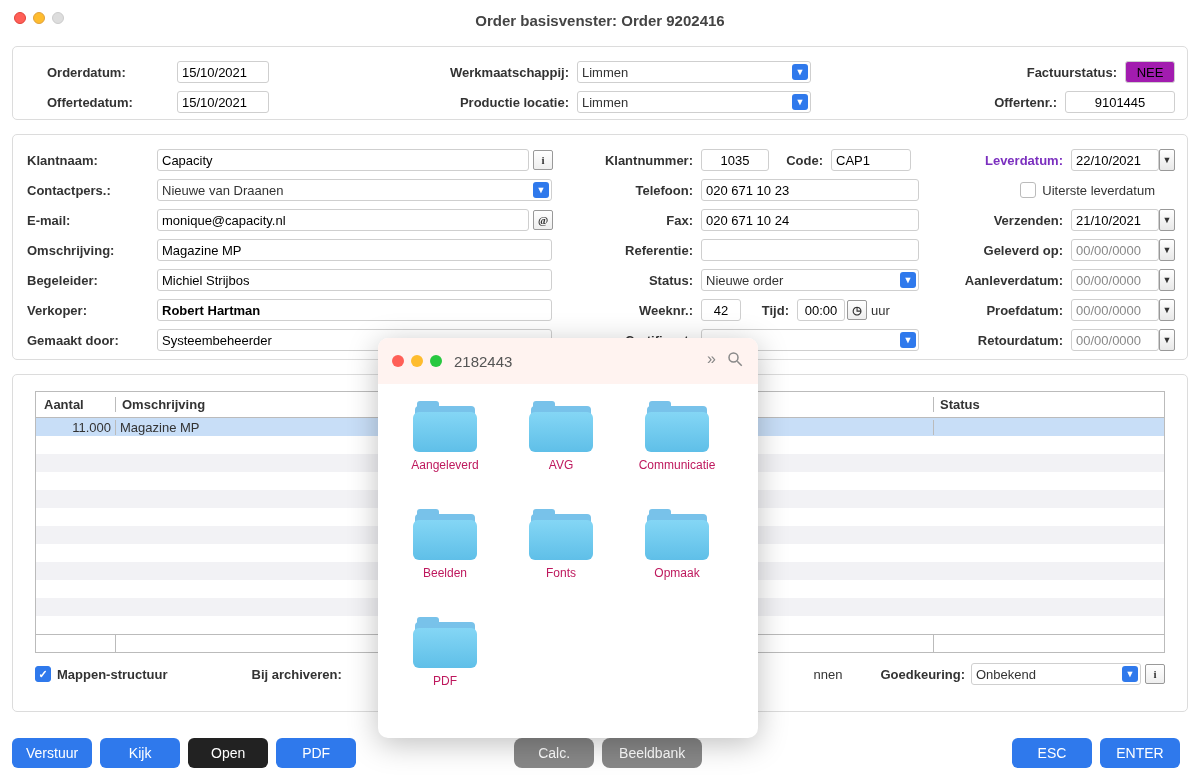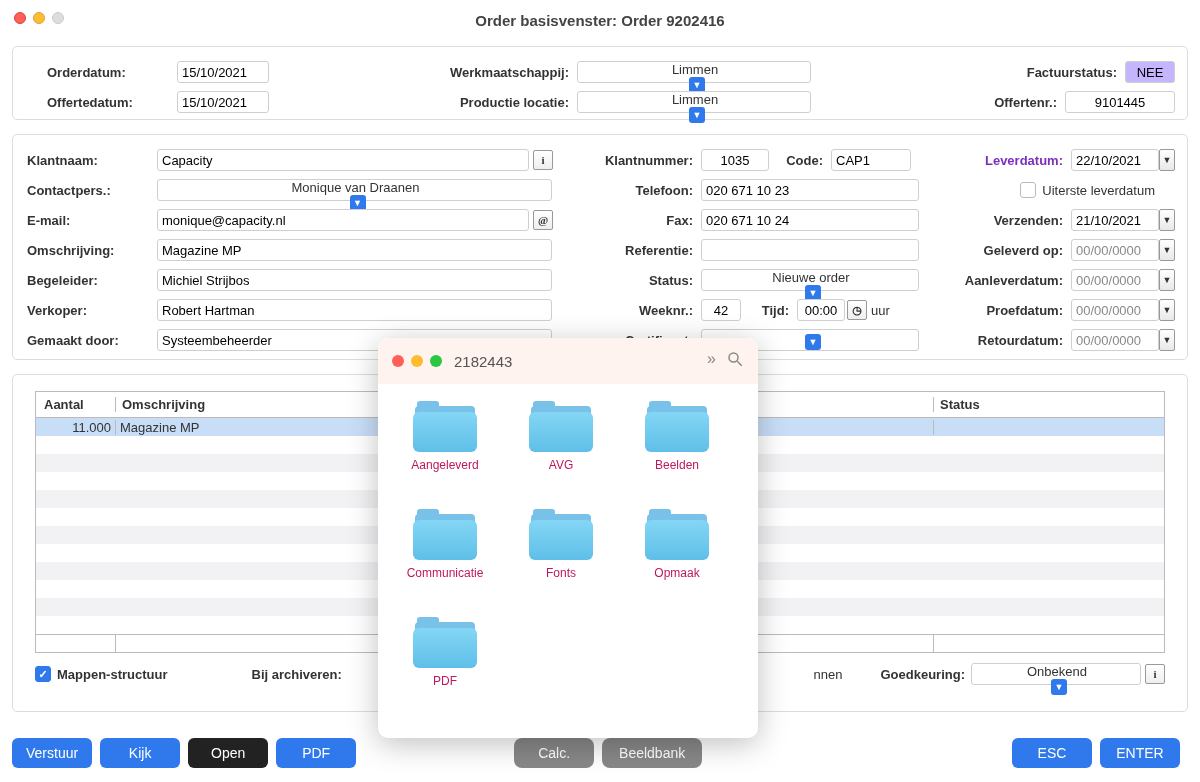--- a/index.html
+++ b/index.html
@@ -18,21 +18,21 @@
   .panel { position:absolute; left:12px; right:12px; border:1px solid #dcdcdc; border-radius:5px; padding:10px 12px 10px 12px; }
   #panel-top { top:46px; height:74px; }
   #panel-mid { top:134px; height:226px; }
   #panel-table { top:374px; height:338px; padding:16px 22px 16px 22px; }
 
   .row { display:flex; align-items:center; height:30px; }
   .lbl { font-weight:600; width:132px; padding-left:2px; }
   .lbl.right { text-align:right; padding-right:8px; }
 
   input[type=text], .select { height:22px; border:1px solid #cfcfcf; border-radius:3px; padding:0 4px; font-size:13px; background:#fff; }
-  .select { display:inline-flex; align-items:center; justify-content:space-between; padding-right:2px;flex-direction:column; }
+  .select { display:inline-flex; align-items:center; justify-content:space-between; padding-right:2px; }
   .sel-arrow { width:16px; height:16px; border-radius:3px; background:#2f79ec; color:#fff; display:flex; align-items:center; justify-content:center; font-size:9px; flex-shrink:0; margin-left:4px; }
   .date-dd { width:16px; height:22px; border:1px solid #999; background:linear-gradient(#fff,#e8e8e8); display:inline-flex; align-items:center; justify-content:center; font-size:9px; color:#333; border-radius:2px; }
   .small-btn { width:20px; height:20px; border:1px solid #999; background:linear-gradient(#fff,#eee); font-size:11px; display:inline-flex; align-items:center; justify-content:center; border-radius:2px; font-family:serif; font-weight:bold; }
 
   .checkbox { width:16px; height:16px; border:1px solid #bbb; background:#fff; border-radius:3px; display:inline-flex; align-items:center; justify-content:center; margin-right:6px; }
   .checkbox.checked { background:#2f79ec; border-color:#2f79ec; color:#fff; font-size:11px; font-weight:bold; }
 
   
   .tablewrap { border:1px solid #bbb; height:262px; position:relative; }
   .thead { display:flex; height:26px; background:#fff; border-bottom:1px solid #bbb; font-weight:600; align-items:center; }
@@ -107,21 +107,21 @@
         <div class="lbl right" style="width:132px">Productie locatie:</div>
         <div class="select" style="width:234px">
           <span>Limmen</span>
           <span class="sel-arrow">▼</span>
         </div>
       </div>
     </div>
     <div style="margin-left:auto; width:260px">
       <div class="row" style="justify-content:flex-end">
         <div class="lbl right" style="width:auto">Factuurstatus:</div>
-        <input type="text" style="width: 50px; text-align: center; background: #c4b5fd;" value="NEE">
+        <input type="text" style="width: 50px; text-align: center; background: #a21caf;" value="NEE">
       </div>
       <div class="row" style="justify-content:flex-end">
         <div class="lbl right" style="width:auto">Offertenr.:</div>
         <input type="text" style="width: 110px; text-align: center;" value="9101445">
       </div>
     </div>
   </div>
 </div>
 
 <div class="panel" id="panel-mid">
@@ -129,40 +129,40 @@
 
     <div style="width:556px">
       <div class="row">
         <div class="lbl">Klantnaam:</div>
         <input type="text" style="width: 372px;" value="Capacity">
         <span class="small-btn" style="margin-left:4px">i</span>
       </div>
       <div class="row">
         <div class="lbl">Contactpers.:</div>
         <div class="select" style="width:395px">
-          <span>Monique van Draanen</span>
+          <span>Nieuwe van Draanen</span>
           <span class="sel-arrow">▼</span>
         </div>
       </div>
       <div class="row">
         <div class="lbl">E-mail:</div>
         <input type="text" style="width: 372px;" value="monique@capacity.nl">
         <span class="small-btn" style="margin-left:4px">@</span>
       </div>
       <div class="row">
         <div class="lbl">Omschrijving:</div>
         <input type="text" style="width: 395px;" value="Magazine MP">
       </div>
       <div class="row">
         <div class="lbl">Begeleider:</div>
         <input type="text" style="width: 395px;" value="Michiel Strijbos">
       </div>
       <div class="row">
         <div class="lbl">Verkoper:</div>
-        <input type="text" style="width: 395px;" value="Robert Hartman">
+        <input type="text" style="width: 395px; font-weight: bold;" value="Robert Hartman">
       </div>
       <div class="row">
         <div class="lbl">Gemaakt door:</div>
         <input type="text" style="width: 395px;" value="Systeembeheerder">
       </div>
     </div>
 
     <div style="width:350px">
       <div class="row">
         <div class="lbl right" style="width:120px">Klantnummer:</div>
@@ -385,36 +385,36 @@
           <div class="folder-front"></div>
         </div>
       <div class="folder-label">AVG</div>
     </div>
     <div class="folder-item">
       <div class="folder-icon">
           <div class="folder-tab"></div>
           <div class="folder-back"></div>
           <div class="folder-front"></div>
         </div>
+      <div class="folder-label">Communicatie</div>
+    </div>
+    <div class="folder-item">
+      <div class="folder-icon">
+          <div class="folder-tab"></div>
+          <div class="folder-back"></div>
+          <div class="folder-front"></div>
+        </div>
       <div class="folder-label">Beelden</div>
     </div>
     <div class="folder-item">
       <div class="folder-icon">
           <div class="folder-tab"></div>
           <div class="folder-back"></div>
           <div class="folder-front"></div>
         </div>
-      <div class="folder-label">Communicatie</div>
-    </div>
-    <div class="folder-item">
-      <div class="folder-icon">
-          <div class="folder-tab"></div>
-          <div class="folder-back"></div>
-          <div class="folder-front"></div>
-        </div>
       <div class="folder-label">Fonts</div>
     </div>
     <div class="folder-item">
       <div class="folder-icon">
           <div class="folder-tab"></div>
           <div class="folder-back"></div>
           <div class="folder-front"></div>
         </div>
       <div class="folder-label">Opmaak</div>
     </div>

